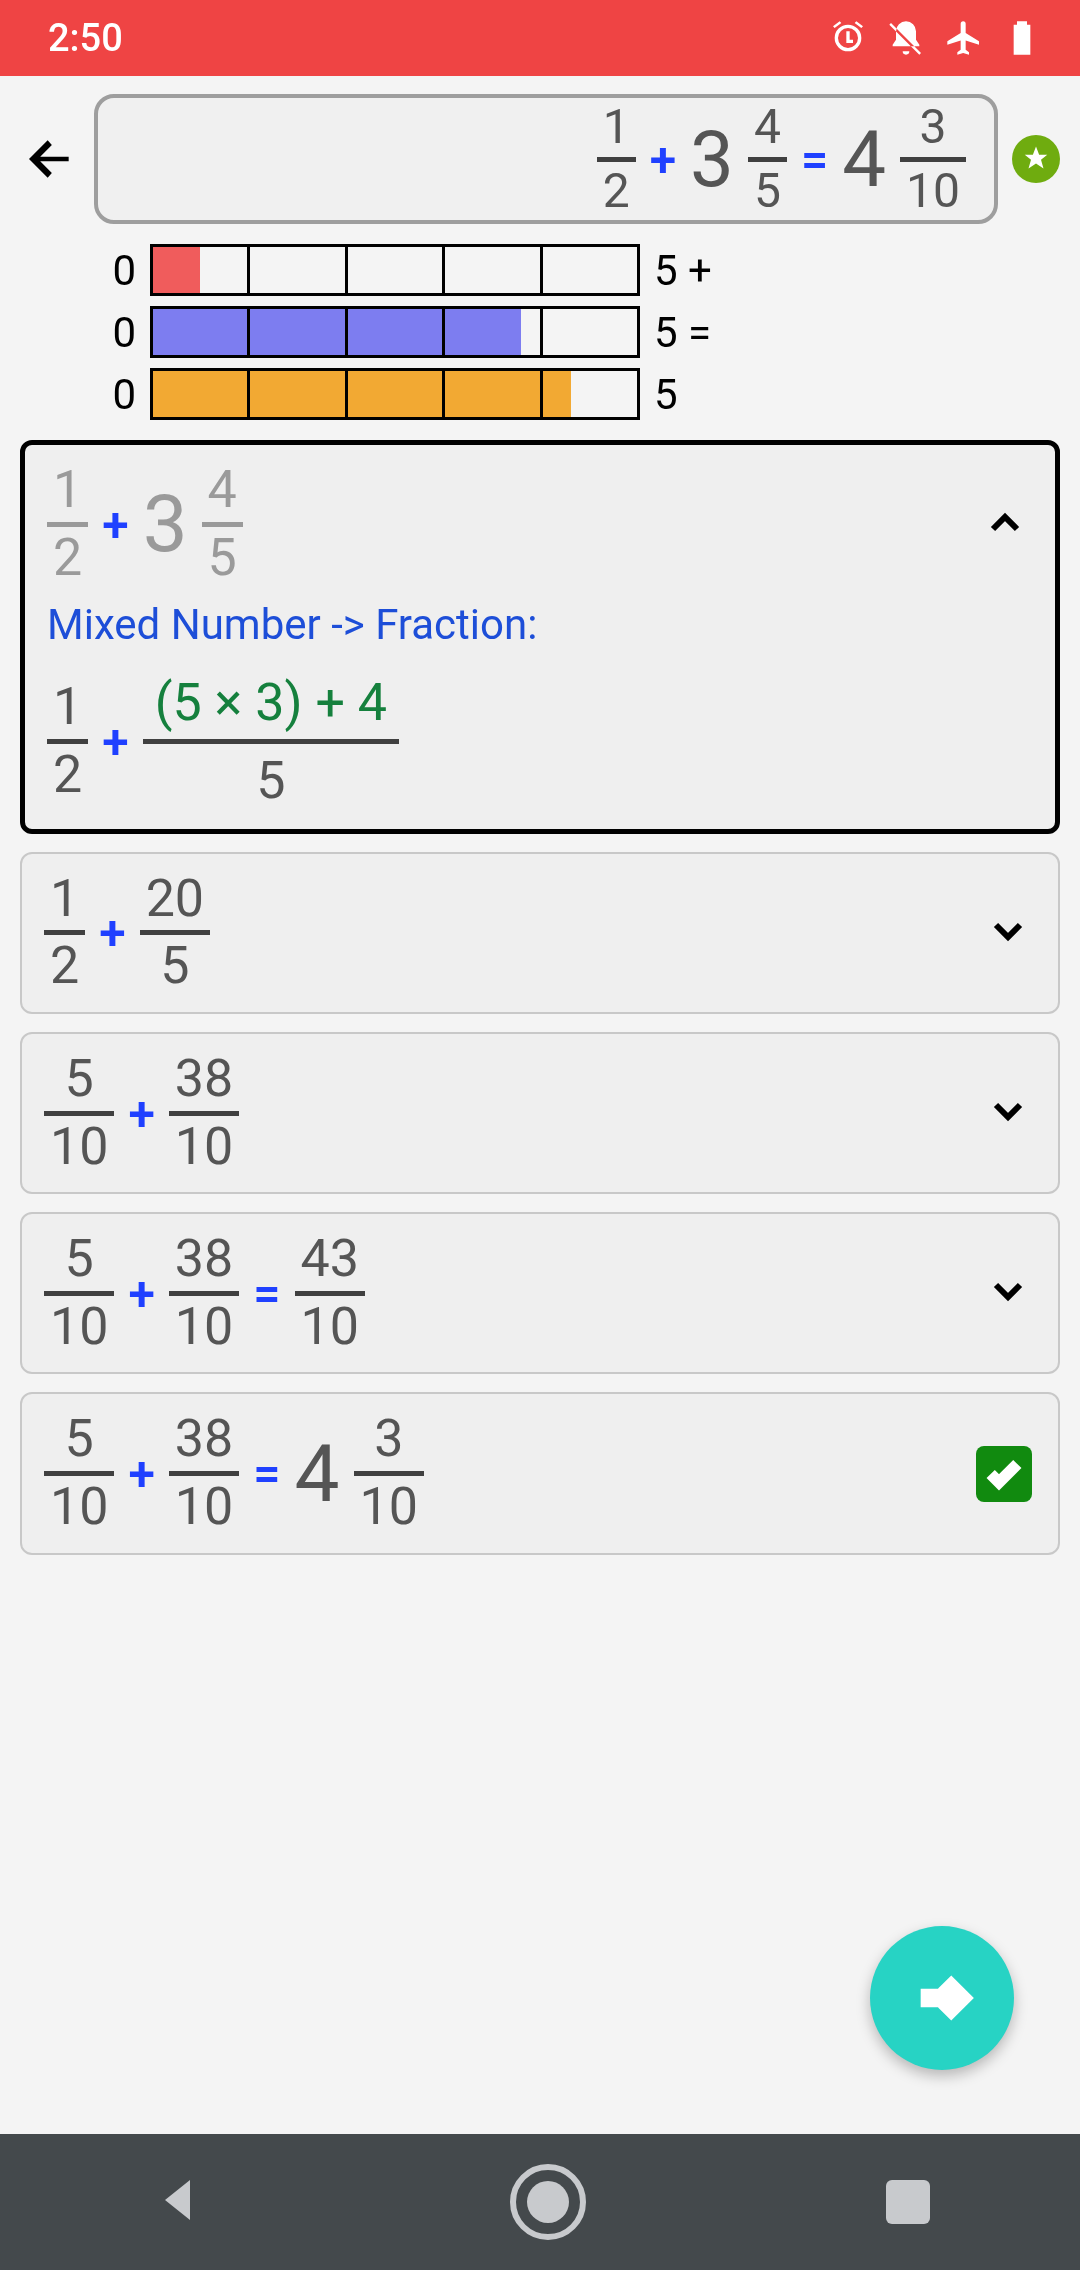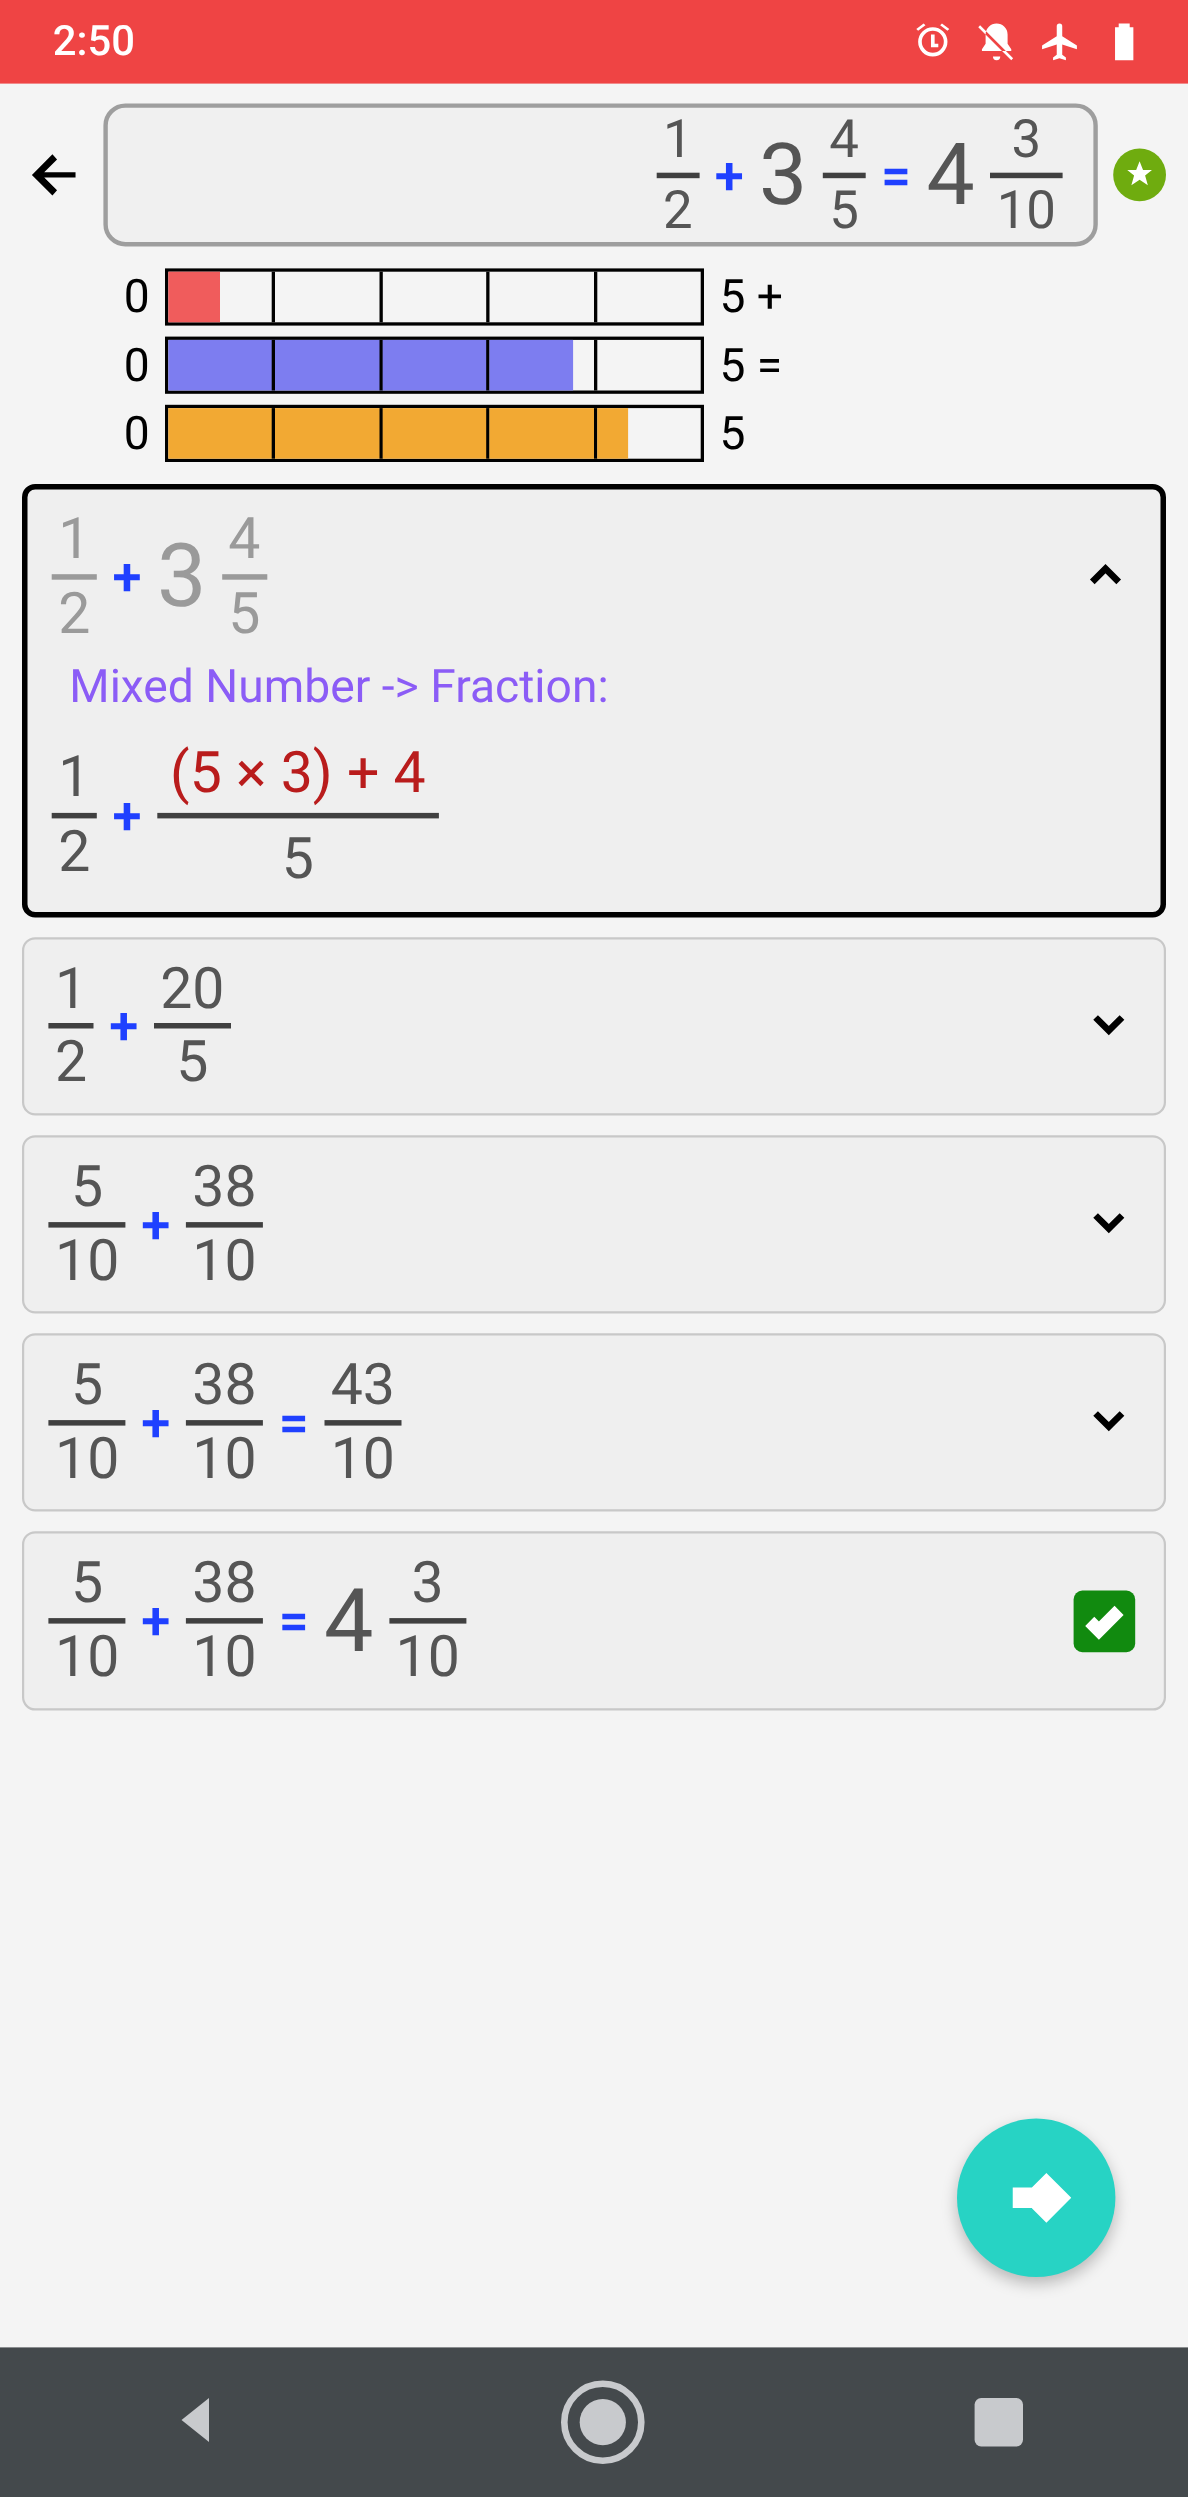--- a/index.html
+++ b/index.html
@@ -101,26 +101,26 @@
   }
   .card.expanded .chev { top: 54px; transform:none; }
   .chev svg { width:48px; height:48px; }
   .check {
     position:absolute; right:26px; top:50%; transform:translateY(-50%);
     width:56px; height:56px; background:#118a0f; border-radius:8px;
     display:flex; align-items:center; justify-content:center;
   }
   .check svg { width:40px; height:40px; stroke:#fff; stroke-width:7; fill:none;}
   .note {
-    font-size:42px; color:#8b5cf6; margin: 12px 0 18px 16px; line-height:1.35;
+    font-size:42px; color:#1d4ed8; margin: 12px 0 18px 0; line-height:1.35;
   }
   
   .card .frac .num, .card .frac .den { font-size:52px;}
   .card .whole { font-size:80px;}
-  .card .wide-num { font-size:52px; color:#b91c1c; padding:0 12px;}
+  .card .wide-num { font-size:52px; color:#15803d; padding:0 12px;}
   .frac-wide { display:inline-flex; flex-direction:column; align-items:center;}
   .frac-wide .bar { width:100%; height:5px; background:#404040; margin:6px 0;}
   .frac-wide .den { font-size:52px; color:#555;}
 
   
   .muted .num, .muted .den, .muted .whole { color:#9a9a9a;}
   .muted .bar { background:#9a9a9a;}
   .muted .op-plus { color:#1f40ff;}
 
   

